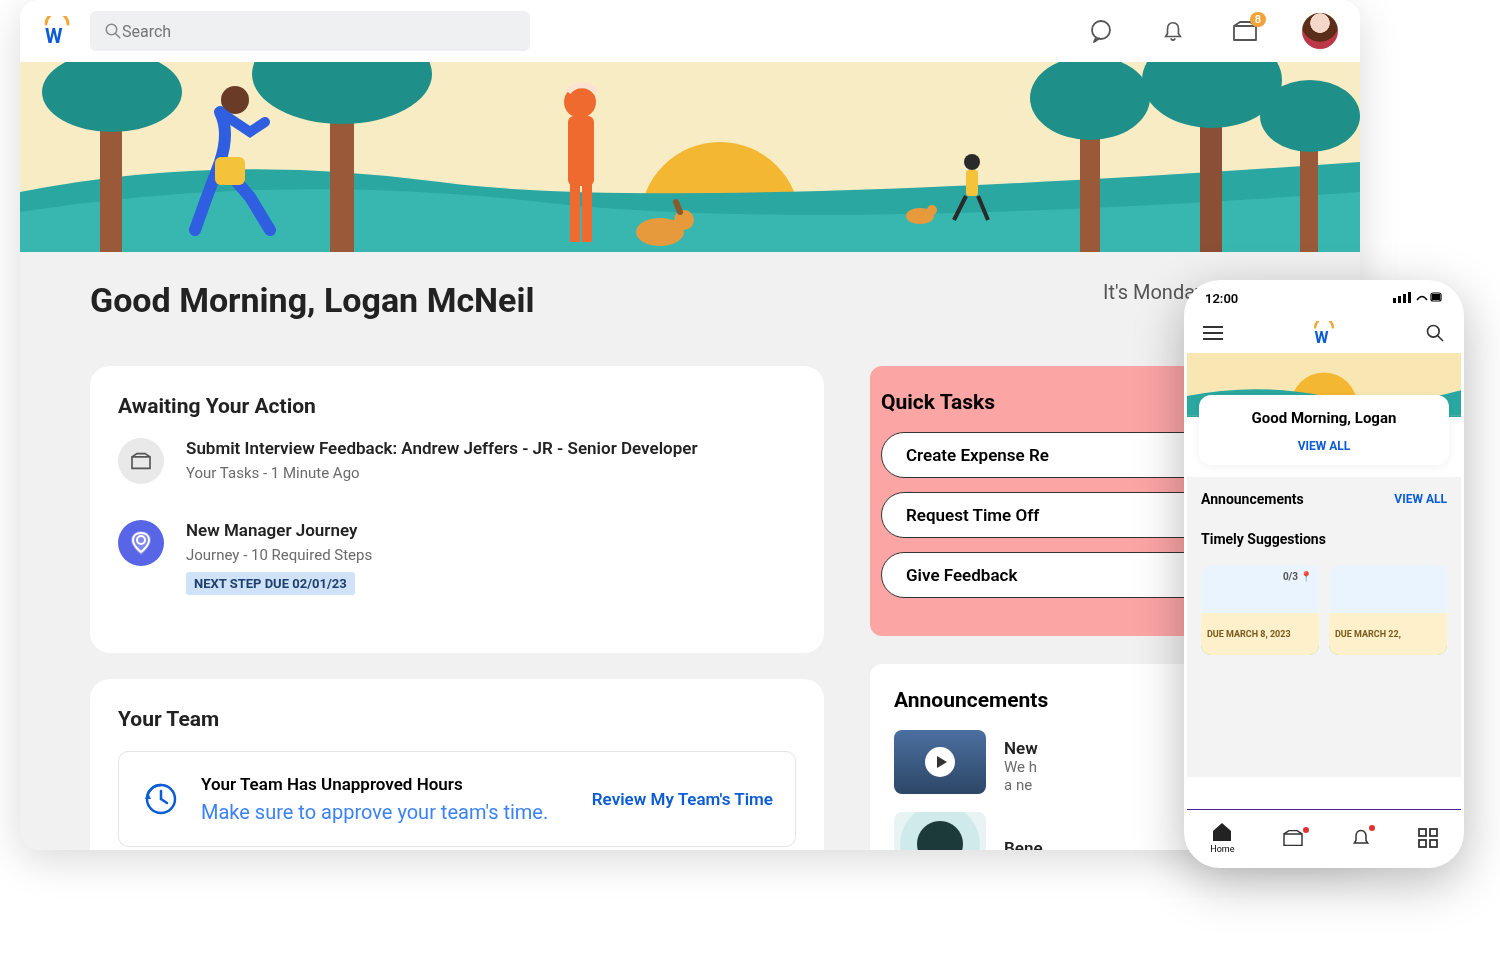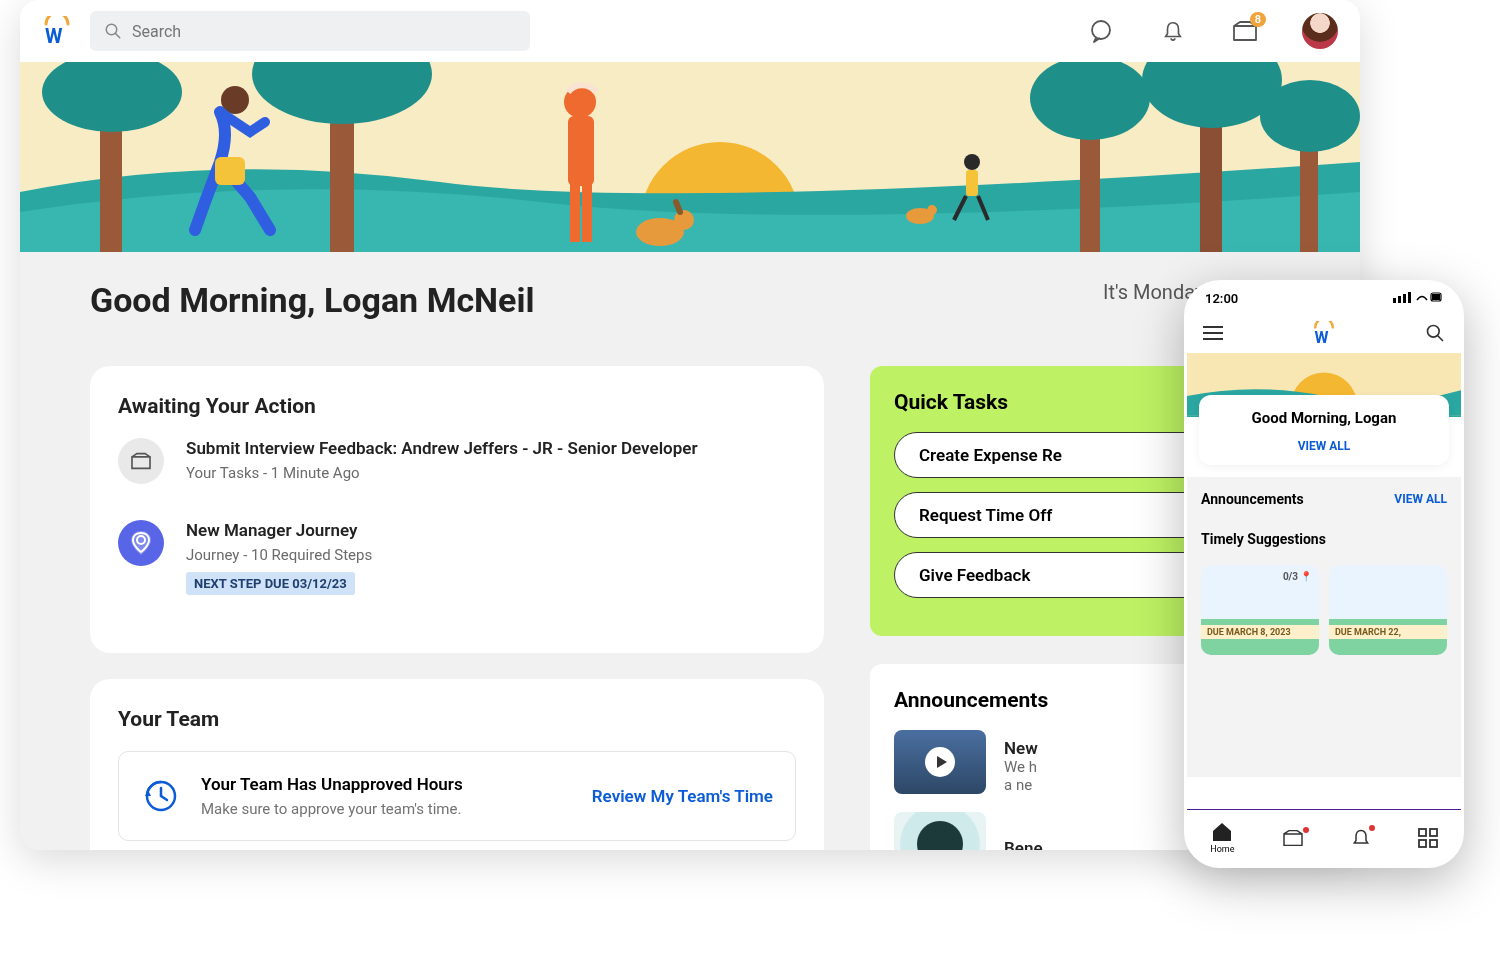--- a/index.html
+++ b/index.html
@@ -1,20 +1,20 @@
 <!DOCTYPE html>
 <html><head>
 <meta charset="utf-8">
 <style>
 *{box-sizing:border-box;margin:0;padding:0;font-family:-apple-system,BlinkMacSystemFont,"Segoe UI",Roboto,Helvetica,Arial,sans-serif;}
 body{background:#fff;width:1500px;height:968px;position:relative;overflow:hidden;}
 .desktop-frame{position:absolute;top:0;left:20px;width:1340px;height:850px;border-radius:18px;overflow:hidden;box-shadow:0 10px 40px rgba(0,0,0,.15);background:#f1f1f1;}
 .topbar{height:62px;background:#fff;display:flex;align-items:center;padding:0 22px;gap:18px;}
 .logo{width:30px;height:30px;position:relative;}
-.searchbox{flex:0 0 440px;height:40px;background:#eef0f1;border-radius:6px;display:flex;align-items:center;padding:16px 14px;gap:10px;color:#6b6b6b;}
+.searchbox{flex:0 0 440px;height:40px;background:#eef0f1;border-radius:6px;display:flex;align-items:center;padding:16px 14px;gap:0;color:#6b6b6b;}
 .searchbox input{border:none;background:transparent;outline:none;font-size:16px;flex:1;}
 .topbar-spacer{flex:1;}
 .icon-btn{width:30px;height:30px;display:flex;align-items:center;justify-content:center;color:#555;position:relative;cursor:pointer;margin-left:24px;}
 .badge-count{position:absolute;top:-4px;right:-6px;background:#f1a33c;color:#fff;font-size:11px;font-weight:600;border-radius:8px;padding:1px 5px;}
 .avatar{width:36px;height:36px;border-radius:50%;margin-left:24px;background:radial-gradient(circle at 50% 28%, #f4d7c8 0 30%, #5a2e1a 32% 58%, #bb3848 60% 100%);}
 .hero{height:190px;position:relative;overflow:hidden;background:linear-gradient(#f8ecc5 0 55%,#2aa7a1 55% 100%);}
 .hero svg{position:absolute;inset:0;}
 .content{padding:28px 70px;display:grid;grid-template-columns:1fr 420px;gap:46px;}
 .greet-row{grid-column:1/-1;display:flex;justify-content:space-between;align-items:flex-start;}
 .greeting{font-size:34px;font-weight:700;color:#222;}
@@ -22,37 +22,37 @@
 .card{background:#fff;border-radius:20px;padding:28px 28px;}
 .card h3{font-size:21px;font-weight:700;color:#222;margin-bottom:20px;}
 .action-item{display:flex;gap:22px;align-items:flex-start;margin-bottom:30px;}
 .aicon{width:46px;height:46px;border-radius:50%;display:flex;align-items:center;justify-content:center;flex:0 0 46px;}
 .aicon.gray{background:#e9e9e9;color:#555;}
 .aicon.indigo{background:#5865e6;color:#fff;}
 .action-item .ttl{font-size:17px;font-weight:600;color:#222;margin-bottom:6px;}
 .action-item .sub{font-size:15px;color:#6b6b6b;margin-bottom:8px;}
 .pill{display:inline-block;background:#cfe2f7;color:#1f3f6e;font-size:13px;font-weight:700;padding:4px 8px;border-radius:3px;}
 .sidecol{display:flex;flex-direction:column;gap:28px;}
-.qt-card{background:#bef264;border-radius:12px;padding:24px 24px;}
+.qt-card{background:#fca5a5;border-radius:12px;padding:24px 11px;}
 .qt-card h3{font-size:21px;font-weight:700;margin-bottom:18px;}
 .qt-btn{width:100%;height:46px;border:1.5px solid #333;border-radius:26px;background:#fff;font-size:17px;font-weight:600;margin-bottom:14px;text-align:left;padding:0 24px;cursor:pointer;}
 .ann-card{background:#fff;border-radius:12px;padding:24px;}
 .ann-card h3{font-size:21px;font-weight:700;margin-bottom:18px;}
 .ann-row{display:flex;gap:18px;align-items:flex-end;margin-bottom:18px;}
 .thumb{width:92px;height:64px;border-radius:8px;position:relative;flex:0 0 92px;}
 .thumb.video{background:linear-gradient(#4a6fa0,#2d4766);}
 .thumb.video::after{content:"";position:absolute;top:50%;left:50%;width:30px;height:30px;border-radius:50%;background:#fff;transform:translate(-50%,-50%);}
 .thumb.video::before{content:"";position:absolute;top:50%;left:52%;transform:translate(-50%,-50%);border-left:10px solid #333;border-top:6px solid transparent;border-bottom:6px solid transparent;z-index:1;}
 .thumb.heart{background:radial-gradient(circle at 50% 50%,#1d3a3a 0 40%,#cfeaea 42% 70%,#e8f4f4 72% 100%);}
 .ann-row .at{font-size:17px;font-weight:600;color:#222;}
 .ann-row .as{font-size:15px;color:#6b6b6b;}
 .team-alert{border:1px solid #e1e4e8;border-radius:10px;padding:22px;display:flex;align-items:center;gap:20px;margin-top:4px;}
 .team-alert .ttxt{flex:1;}
 .team-alert .tt{font-size:17px;font-weight:600;margin-bottom:6px;}
-.team-alert .ts{font-size:15px;color:#737373;}
+.team-alert .ts{font-size:20px;color:#3b82f6;}
 .team-alert .link{color:#0b5cd6;font-size:17px;font-weight:600;cursor:pointer;}
 
 .phone{position:absolute;right:36px;top:280px;width:280px;height:588px;background:#fff;border-radius:36px;box-shadow:0 14px 50px rgba(0,0,0,.28);overflow:hidden;border:3px solid #fff;}
 .ph-status{height:30px;display:flex;justify-content:space-between;align-items:center;padding:0 18px;font-size:13px;font-weight:600;}
 .ph-top{height:40px;display:flex;align-items:center;justify-content:space-between;padding:0 16px;}
 .ph-hero{height:64px;background:linear-gradient(#f8e7b3 0 55%,#2aa7a1 55% 100%);position:relative;}
 .ph-card{background:#fff;border-radius:12px;margin:-22px 12px 12px;padding:14px 12px 12px;box-shadow:0 2px 8px rgba(0,0,0,.06);text-align:center;position:relative;}
 .ph-greet{font-size:15px;font-weight:700;margin-bottom:12px;}
 .ph-icons{display:flex;justify-content:space-around;margin-bottom:8px;}
 .ph-ic{display:flex;flex-direction:column;align-items:center;gap:6px;}
@@ -62,21 +62,21 @@
 .ph-body{background:#f3f3f3;padding:0 14px 0;height:300px;}
 .ph-sec-head{display:flex;justify-content:space-between;align-items:center;padding:14px 0 10px;}
 .ph-sec-head .hh{font-size:14px;font-weight:700;}
 .ph-ann{background:#fff;border-radius:10px;padding:10px;display:flex;gap:10px;align-items:center;}
 .ph-ann .pt{width:44px;height:44px;border-radius:8px;background:linear-gradient(#8a6a4a,#4a3a2a);position:relative;flex:0 0 44px;}
 .ph-ann .pt::after{content:"";position:absolute;top:50%;left:50%;transform:translate(-50%,-50%);border-left:8px solid #fff;border-top:5px solid transparent;border-bottom:5px solid transparent;}
 .ph-ann .ptx .a{font-size:12px;font-weight:700;}
 .ph-ann .ptx .b{font-size:11px;color:#777;}
 .ph-sugg{display:flex;gap:10px;margin-top:8px;}
 .sgcard{flex:1;background:linear-gradient(#eaf4ff 0 60%,#7fd3a0 60% 100%);border-radius:10px;height:90px;position:relative;overflow:hidden;}
-.sgcard .due{position:absolute;bottom:16px;left:0;right:0;background:#fff0cc;font-size:9px;font-weight:700;color:#7a5a1a;padding:2px 6px;}
+.sgcard .due{position:absolute;bottom:0;left:0;right:0;background:#fff0cc;font-size:9px;font-weight:700;color:#7a5a1a;padding:16px 6px;}
 .sgcard .pin{position:absolute;top:6px;right:6px;font-size:10px;font-weight:700;color:#555;}
 .ph-nav{position:absolute;bottom:0;left:0;right:0;height:56px;background:#fff;display:flex;justify-content:space-around;align-items:center;border-top:1px solid #4c1d95;}
 .ph-nav .ni{display:flex;flex-direction:column;align-items:center;gap:2px;font-size:9px;}
 .reddot{width:6px;height:6px;background:#d33;border-radius:50%;position:absolute;top:-2px;right:-4px;}
 </style>
 </head>
 <body>
 
 <div class="desktop-frame">
 
@@ -183,21 +183,21 @@
           <div class="aicon indigo">
             <svg width="20" height="24" viewBox="0 0 20 24">
                 <path d="M10 0 C4 0 0 4 0 9 C0 16 10 24 10 24 C10 24 20 16 20 9 C20 4 16 0 10 0 Z" fill="#fff" opacity=".25"></path>
                 <circle cx="10" cy="9" r="4" fill="none" stroke="#fff" stroke-width="2"></circle>
                 <path d="M10 2 C5 2 2 5 2 9 C2 15 10 21 10 21 C10 21 18 15 18 9 C18 5 15 2 10 2 Z" fill="none" stroke="#fff" stroke-width="2"></path>
               </svg>
           </div>
           <div>
             <div class="ttl">New Manager Journey</div>
             <div class="sub">Journey - 10 Required Steps</div>
-            <span class="pill">NEXT STEP DUE 03/12/23</span>
+            <span class="pill">NEXT STEP DUE 02/01/23</span>
           </div>
         </div>
       </div>
 
       <div style="height:26px"></div>
 
       <div class="card">
         <h3>Your Team</h3>
         <div class="team-alert">
           <svg width="40" height="40" viewBox="0 0 40 40">

